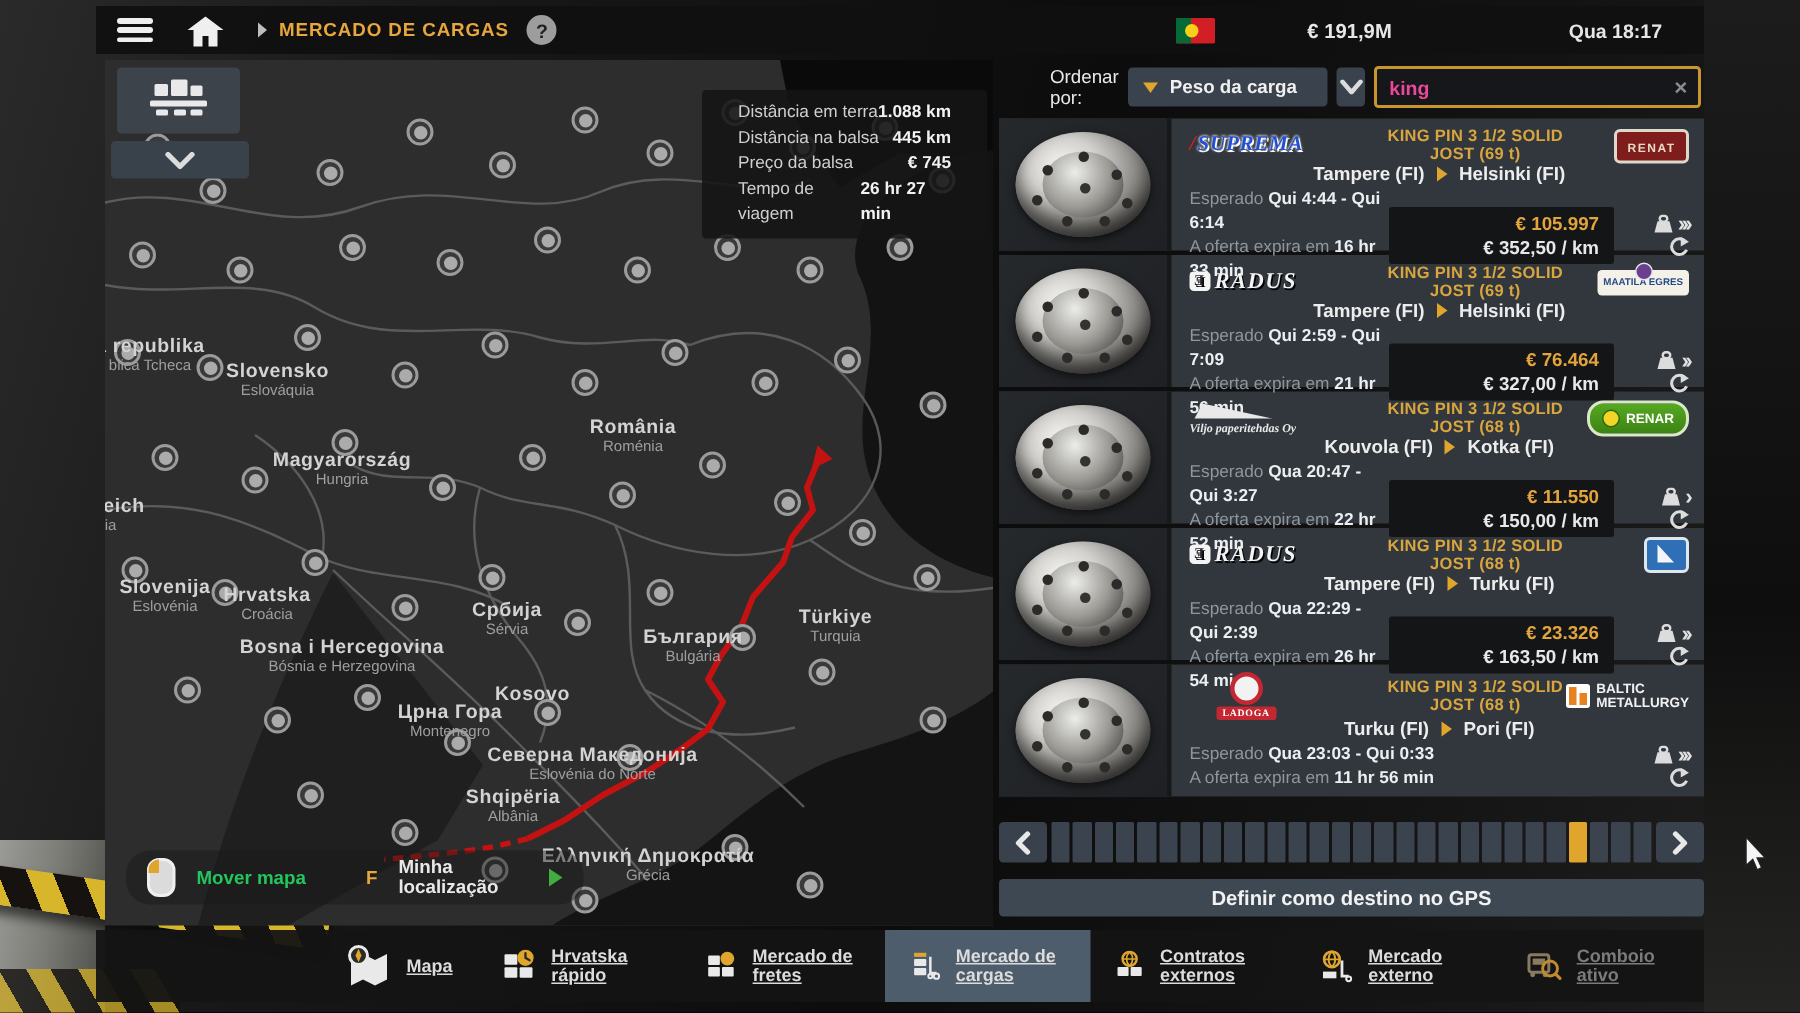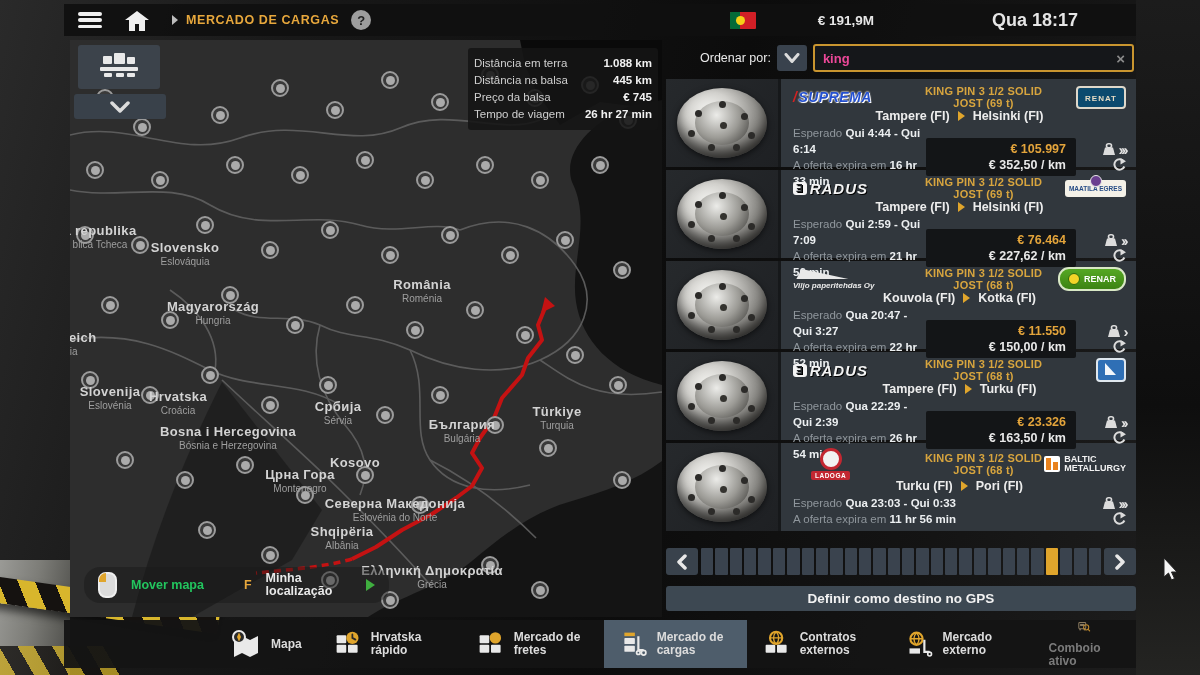--- a/index.html
+++ b/index.html
@@ -28,34 +28,34 @@
   .hamburger i{display:block;height:3.5px;background:#efefef;border-radius:2px;}
   .home-btn{margin-left:22px;width:26px;height:20px;position:relative;}
   .crumb-arrow{width:0;height:0;border-left:6px solid #bdbdbd;border-top:5px solid transparent;border-bottom:5px solid transparent;margin-left:22px;}
   .crumb{margin-left:8px;color:#e7a73c;font-weight:bold;font-size:12.5px;letter-spacing:.6px;}
   .help{margin-left:12px;width:20px;height:20px;border-radius:50%;background:#9d9d9d;color:#222;
     font-weight:bold;font-size:13px;display:flex;align-items:center;justify-content:center;}
   .flag{margin-left:auto;width:26px;height:17px;position:relative;background:#d21f26;border-radius:1px;overflow:hidden;}
   .flag::before{content:"";position:absolute;left:0;top:0;width:40%;height:100%;background:#046a38;}
   .flag::after{content:"";position:absolute;left:25%;top:25%;width:9px;height:9px;border-radius:50%;background:#f7d117;}
   .tb-money{margin-left:62px;font-weight:bold;font-size:13.5px;}
-  .tb-time{margin-left:118px;margin-right:58px;font-weight:bold;font-size:18px;}
+  .tb-time{margin-left:118px;margin-right:28px;font-weight:bold;font-size:13px;}
 
   
   .map-panel{position:absolute;left:70px;top:40px;width:592px;height:577px;background:#2d2d2d;overflow:hidden;}
   .map-svg{position:absolute;inset:0;}
   .city-dot{position:absolute;width:18px;height:18px;margin:-9px 0 0 -9px;border-radius:50%;
     border:2.5px solid #9b9b9b;background:#3a3a3a;box-sizing:border-box;}
   .city-dot::after{content:"";position:absolute;inset:2.5px;border-radius:50%;background:#ababab;}
   .country-label{position:absolute;transform:translate(-50%,-50%);text-align:center;white-space:nowrap;pointer-events:none;}
   .c-name{color:#d3d3d3;font-weight:bold;font-size:13px;letter-spacing:.4px;}
   .c-sub{color:#9f9f9f;font-size:10px;margin-top:1px;}
 
-  .route-info{position:absolute;right:4px;top:8px;width:190px;background:rgba(20,20,20,.88);
-    border-radius:3px;padding:7px 6px;box-sizing:border-box;}
+  .route-info{position:absolute;right:4px;top:20px;width:190px;background:rgba(20,20,20,.88);
+    border-radius:3px;padding:7px 24px;box-sizing:border-box;}
   .ri-row{display:flex;justify-content:space-between;font-size:11.5px;line-height:17px;color:#cfcfcf;}
   .ri-row b{color:#f2f2f2;font-weight:bold;}
 
   .trailer-btn{position:absolute;left:8px;top:5px;width:82px;height:44px;background:#3c434b;border-radius:3px;
     display:flex;align-items:center;justify-content:center;}
   .map-collapse{position:absolute;left:4px;top:54px;width:92px;height:25px;background:#39414a;border-radius:3px;
     display:flex;align-items:center;justify-content:center;}
 
   .map-hints{position:absolute;left:14px;bottom:14px;display:flex;align-items:center;gap:14px;
     background:rgba(25,25,25,.45);border-radius:16px;padding:5px 14px;}
@@ -103,38 +103,38 @@
   .meta-text{flex:1;font-size:11.5px;line-height:16px;color:#8f969c;}
   .meta-text b{color:#eceff1;font-weight:bold;}
   .price-box{width:150px;background:#131517;padding:4px 10px;box-sizing:border-box;text-align:right;border-radius:2px;}
   .price{color:#e3a43b;font-weight:bold;font-size:12.5px;}
   .perkm{color:#e8e8e8;font-weight:bold;font-size:12.5px;margin-top:2px;}
   .icon-col{width:46px;display:flex;flex-direction:column;align-items:flex-end;gap:2px;padding-left:4px;}
   .icon-row{display:flex;align-items:center;gap:3px;}
   .chevs{color:#e2e2e2;font-weight:bold;font-size:15px;letter-spacing:-2.5px;line-height:12px;}
 
   
-  .clogo{font-weight:800;}
+  .clogo{font-weight:800;font-family:Liberation Serif, serif;}
   .logo-suprema{color:#2450cf;font-style:italic;font-size:14px;letter-spacing:.5px;
     text-shadow:0 0 2px #fff,0 0 2px #fff,1px 1px 0 #fff;}
   .logo-suprema::before{content:"/";color:#d42222;margin-right:1px;text-shadow:none;}
   .logo-radus{color:#f4f4f4;font-size:15px;letter-spacing:1px;text-shadow:1px 1px 0 #000;}
   .logo-radus::before{content:"Ǝ";background:#f4f4f4;color:#24282c;border-radius:3px;font-size:10px;
     padding:1px 3px;margin-right:3px;vertical-align:2px;}
   .logo-viljo{color:#e9e9e9;font-size:8px;font-style:italic;position:relative;padding-top:12px;}
   .logo-viljo::before{content:"";position:absolute;top:0;left:6px;width:0;height:0;
     border-bottom:10px solid #e9e9e9;border-right:52px solid transparent;transform:skewX(-28deg);}
   .logo-ladoga{display:flex;flex-direction:column;align-items:center;margin-left:18px;}
   .logo-ladoga::before{content:"";width:16px;height:16px;border-radius:50%;border:3px solid #c32731;background:#f2f2f2;}
   .logo-ladoga i{font-style:normal;background:#c32731;color:#fff;font-size:6.5px;font-weight:bold;
     padding:1px 4px;border-radius:2px;margin-top:1px;letter-spacing:.5px;}
 
   
   .dlogo{font-weight:800;}
-  .dlogo-renat{background:#0c4a6e;border:2px solid #ded8cb;border-radius:4px;color:#e6dcc4;
+  .dlogo-renat{background:#7f1d1d;border:2px solid #ded8cb;border-radius:4px;color:#e6dcc4;
     font-size:8px;padding:6px 7px 4px;letter-spacing:1px;}
   .dlogo-maatila{background:#f4f1e8;border-radius:3px;color:#274d86;font-size:6.5px;padding:5px 4px;position:relative;}
   .dlogo-maatila::after{content:"";position:absolute;top:-5px;left:50%;margin-left:-5px;width:10px;height:10px;
     border-radius:50%;background:#6a3f8f;border:1px solid #e8e8e8;}
   .dlogo-renar{background:linear-gradient(#56a823,#3c8313);border:2px solid #d9e8c6;border-radius:11px;
     color:#fff;font-size:9px;padding:4px 8px;display:flex;align-items:center;gap:4px;}
   .dlogo-renar::before{content:"";width:10px;height:10px;border-radius:50%;background:#f3d428;border:1px solid #2c6b0e;}
   .dlogo-blue{width:26px;height:20px;background:#2f6fb5;border:2px solid #dfe7ee;border-radius:4px;position:relative;}
   .dlogo-blue::before{content:"";position:absolute;left:7px;top:3px;width:0;height:0;
     border-bottom:12px solid #f2f6fa;border-right:11px solid transparent;}
@@ -150,22 +150,22 @@
   .page-seg{flex:1;background:#3a434e;border-radius:1px;}
   .page-seg.active{background:#e0a52c;}
   .gps-btn{position:absolute;left:0;top:546px;width:470px;height:25px;background:#3d4852;border-radius:3px;
     display:flex;align-items:center;justify-content:center;color:#f2f2f2;font-weight:bold;font-size:13.5px;}
 
   
   .bottom-nav{position:absolute;left:64px;top:620px;width:1072px;height:48px;background:rgba(20,20,20,.95);
     display:flex;align-items:stretch;padding-left:150px;box-sizing:border-box;}
   .nav-item{display:flex;align-items:center;gap:9px;padding:0 16px;color:#dcdcdc;font-size:12px;line-height:13px;}
   .nav-item.selected{background:#4e5d6b;}
-  .nav-item.disabled{color:#7b7b7b;flex-direction:column;}
-  .nav-label{font-weight:bold;max-width:74px;}
+  .nav-item.disabled{color:#7b7b7b;}
+  .nav-label{font-weight:bold;max-width:74px;text-decoration:underline;}
 
   
   .cursor{position:absolute;left:1163px;top:558px;}
 </style>
 </head>
 <body>
 
 <div class="scene">
   <div class="floor-left"></div>
   <div class="hazard"></div>
@@ -281,21 +281,21 @@
     </div>
   <div id="labels-layer">
       <div class="country-label" style="left: 30px; top: 196px;">
         <div class="c-name">á republika</div>
         <div class="c-sub">blica Tcheca</div>
       </div>
       <div class="country-label" style="left: 115px; top: 213px;">
         <div class="c-name">Slovensko</div>
         <div class="c-sub">Eslováquia</div>
       </div>
-      <div class="country-label" style="left: 143px; top: 272px;">
+      <div class="country-label" style="left: 158px; top: 272px;">
         <div class="c-name">Magyarország</div>
         <div class="c-sub">Hungria</div>
       </div>
       <div class="country-label" style="left: -8px; top: 303px;">
         <div class="c-name">Österreich</div>
         <div class="c-sub">Áustria</div>
       </div>
       <div class="country-label" style="left: 352px; top: 250px;">
         <div class="c-name">România</div>
         <div class="c-sub">Roménia</div>
@@ -388,20 +388,24 @@
     <span class="hint-text">Mover mapa</span>
     <span class="hint-key">F</span>
     <span class="hint-2line" style="max-width:86px">Minha localização</span>
     <span class="loc-arrow"></span>
   </div>
 </div>
 
 <div class="right-panel">
   <div class="sort-row">
     <span class="sort-label">Ordenar por:</span>
+    <div class="sort-box">
+      <span class="sort-tri"></span>
+      <span class="sort-value">Peso da carga</span>
+    </div>
     <div class="sort-chev">
       <svg width="16" height="10" viewBox="0 0 16 10">
         <polyline points="2,1.5 8,8.5 14,1.5" fill="none" stroke="#dcdcdc" stroke-width="3" stroke-linecap="round" stroke-linejoin="round"></polyline>
       </svg>
     </div>
     <div class="search-box">
       <input type="text" value="king" style="">
       <span class="search-clear">×</span>
     </div>
   </div>
@@ -471,21 +475,21 @@
         <span class="route-arrow"></span>
         <span>Helsinki (FI)</span>
       </div>
       <div class="card-meta">
         <div class="meta-text">
           <div><span>Esperado</span> <b>Qui 2:59 - Qui 7:09</b></div>
           <div><span>A oferta expira em</span> <b>21 hr 56 min</b></div>
         </div>
         <div class="price-box">
           <div class="price">€ 76.464</div>
-          <div class="perkm">€ 227,62 / km</div>
+          <div class="perkm">€ 327,00 / km</div>
         </div>
         <div class="icon-col">
           <div class="icon-row">
             <svg width="14" height="13" viewBox="0 0 14 13">
               <rect x="4.5" y="0.8" width="5" height="4" rx="2" fill="none" stroke="#dcdcdc" stroke-width="1.6"></rect>
               <path d="M3 4.5 h8 l2 7.5 H1 Z" fill="#dcdcdc"></path>
             </svg>
             <span class="chevs">››</span>
           </div>
           <svg width="15" height="13" viewBox="0 0 15 13">

